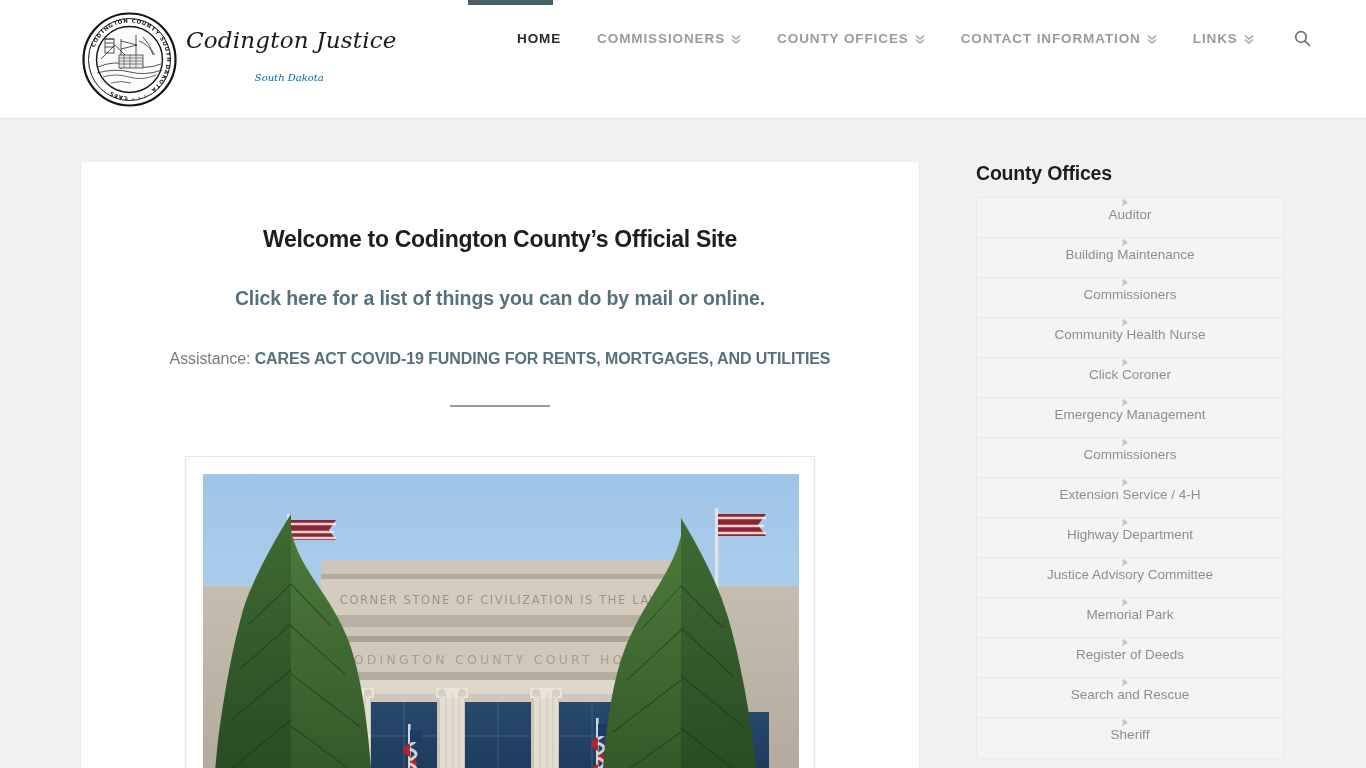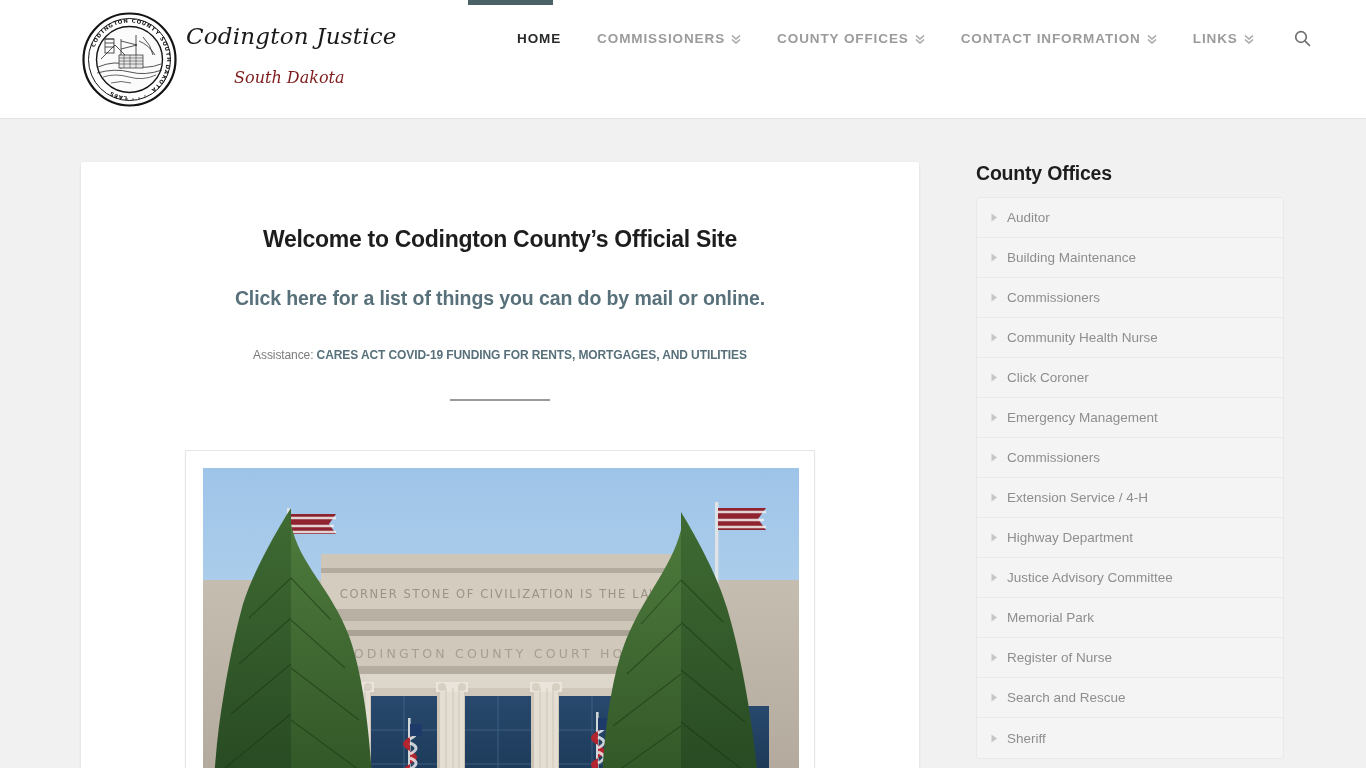--- a/index.html
+++ b/index.html
@@ -47,22 +47,22 @@
     font-style: italic;
     font-size: 23px;
     color: #1a1a1a;
     letter-spacing: 0.2px;
     line-height: 1.05;
     white-space: nowrap;
   }
   .logo-sub {
     font-family: "DejaVu Serif", serif;
     font-style: italic;
-    font-size: 16px;
-    color: #7f1d1d;
+    font-size: 10px;
+    color: #0369a1;
     text-align: center;
     margin-top: 19px;
     padding-right: 4px;
     white-space: nowrap;
   }
 
   .nav {
     position: absolute;
     left: 470px; top: 30px;
     display: flex;
@@ -122,21 +122,21 @@
     text-align: center;
     font-size: 19.5px;
     font-weight: bold;
     color: #57707a;
     letter-spacing: -0.1px;
     cursor: pointer;
   }
   .assistance {
     margin: 37px 0 0 0;
     text-align: center;
-    font-size: 12px;
+    font-size: 16px;
     line-height: 1.45;
     color: #7b7b7b;
     letter-spacing: -0.1px;
   }
   .assistance .emph {
     font-weight: bold;
     color: #57707a;
     cursor: pointer;
   }
   .divider {
@@ -187,20 +187,21 @@
   .office-item {
     display: flex;
     align-items: center;
     height: 40px;
     padding: 0 14px;
     border-bottom: 1px solid #e9e9e9;
     font-size: 13.5px;
     color: #8e8e8e;
     cursor: pointer;
     background: #f4f4f4;
+    flex-direction: column;
   }
   .office-item:last-child { border-bottom: none; }
   .caret {
     width: 7px;
     margin-right: 9px;
     line-height: 0;
     flex: 0 0 auto;
   }
 </style>
 </head>
@@ -617,21 +618,21 @@
         <span class="caret"><svg width="7" height="9" viewBox="0 0 7 9">
               <path d="M0.5 0.5 L6 4.5 L0.5 8.5 Z" fill="#c6c6c6"></path>
             </svg></span>
         <span>Memorial Park</span>
       </li>
 
       <li class="office-item">
         <span class="caret"><svg width="7" height="9" viewBox="0 0 7 9">
               <path d="M0.5 0.5 L6 4.5 L0.5 8.5 Z" fill="#c6c6c6"></path>
             </svg></span>
-        <span>Register of Nurse</span>
+        <span>Register of Deeds</span>
       </li>
 
       <li class="office-item">
         <span class="caret"><svg width="7" height="9" viewBox="0 0 7 9">
               <path d="M0.5 0.5 L6 4.5 L0.5 8.5 Z" fill="#c6c6c6"></path>
             </svg></span>
         <span>Search and Rescue</span>
       </li>
 
       <li class="office-item">

